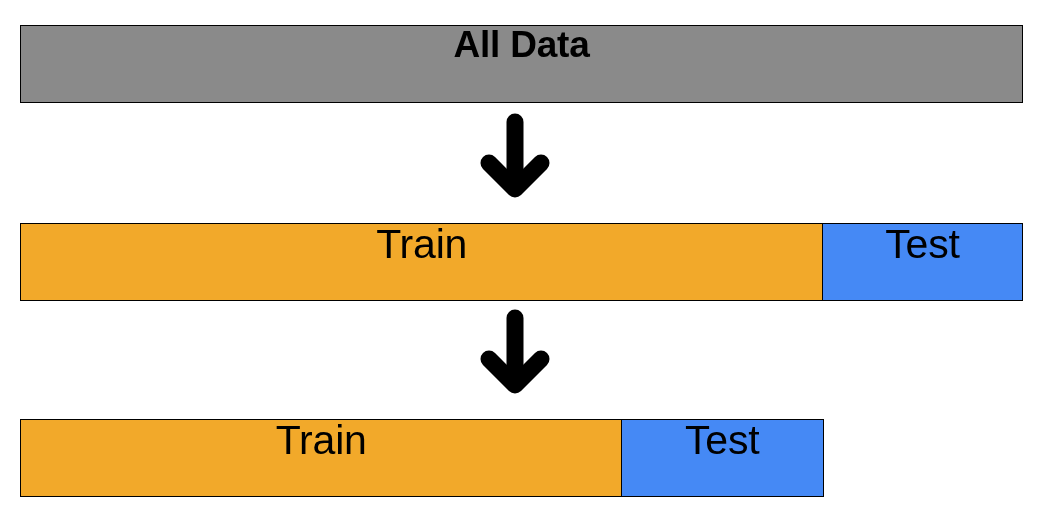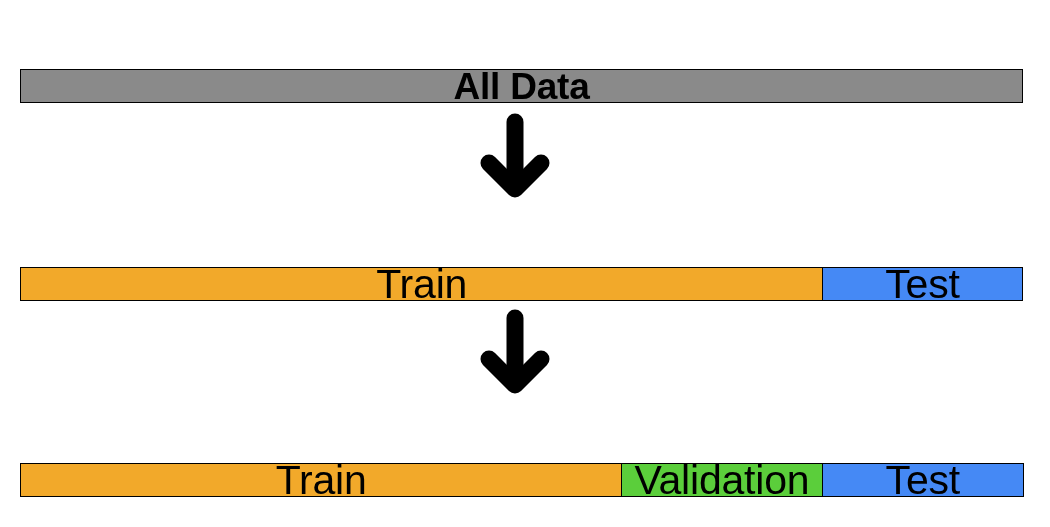--- a/index.html
+++ b/index.html
@@ -20,26 +20,24 @@
   }
   .bar-row {
     position: absolute;
     display: flex;
     box-sizing: border-box;
   }
   .segment {
     box-sizing: border-box;
     border: 1.5px solid #000000;
     display: flex;
-    align-items: center;
     justify-content: center;
     color: #000000;
     overflow: hidden;
     white-space: nowrap;
-    margin-top: 44px;
   }
   .segment + .segment {
     border-left-width: 1.5px;
     margin-left: -1.5px;
   }
   .seg-label {
     font-size: 41px;
     line-height: 1;
     letter-spacing: -0.2px;
   }
@@ -125,21 +123,18 @@
         <line x1="45" y1="9" x2="45" y2="72"></line>
         <polyline points="19,50 45,76 71,50"></polyline>
       </g>
     </svg>
   </div>
 
   <div class="bar-row" id="row-train-val-test">
     <div class="segment seg-train" style="background:#f2a92a;">
       <span class="seg-label">Train</span>
     </div>
-    <div class="segment seg-val" style="background:#5bce3b;">
-      <span class="seg-label">Validation</span>
-    </div>
     <div class="segment seg-test" style="background:#4589f5;">
       <span class="seg-label">Test</span>
     </div>
   </div>
 
 </div>
 
 </body></html>

